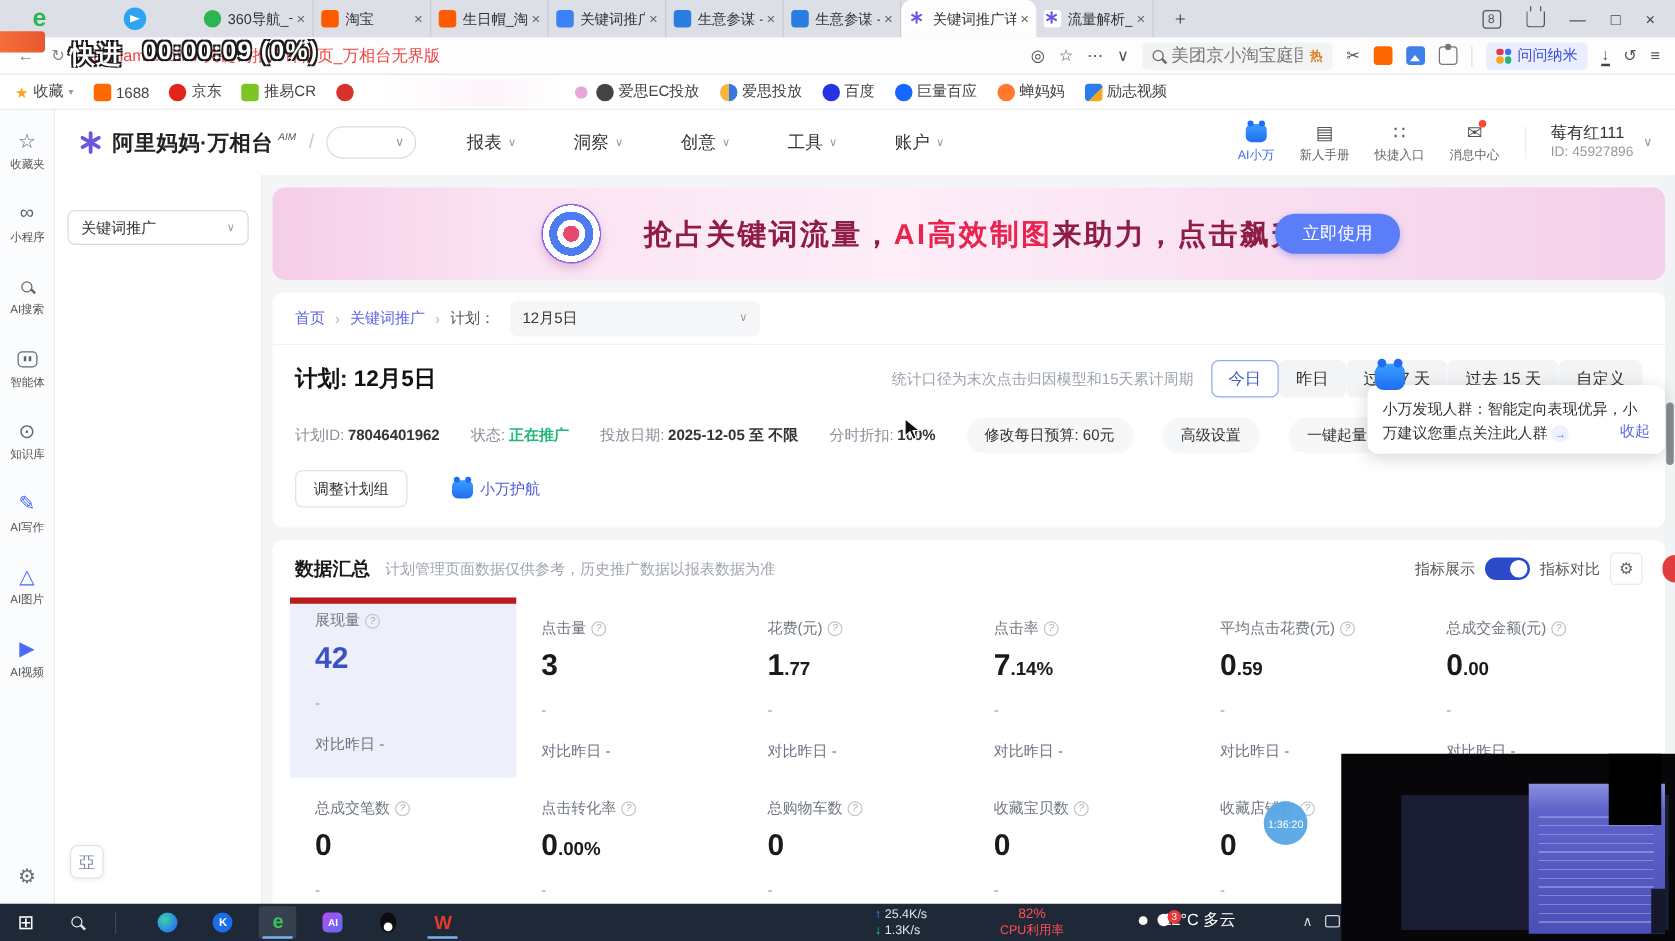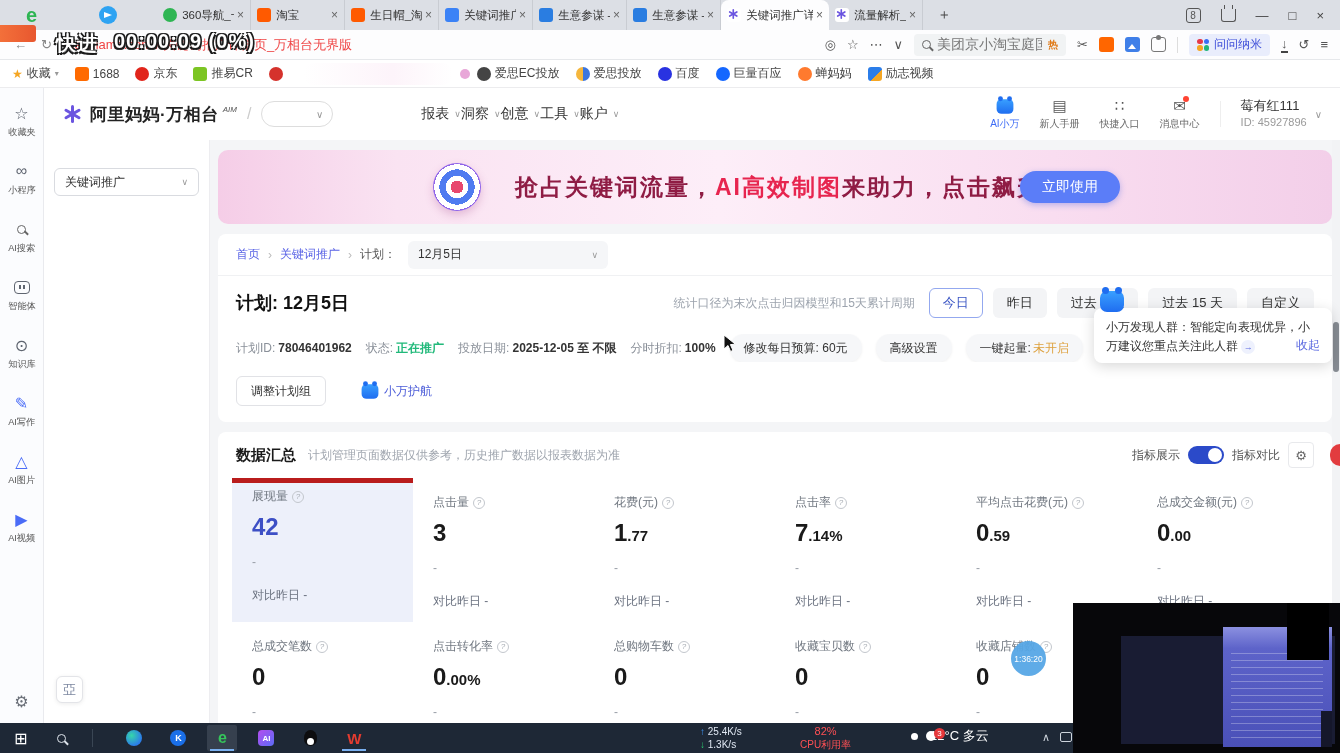--- a/index.html
+++ b/index.html
@@ -78,21 +78,21 @@
 .robot:before{left:4px}.robot:after{right:4px}
 
 
 .page{position:absolute;left:44px;top:88px;right:0;bottom:30px;background:#f4f5f7}
 .siteheader{height:52px;background:#fff;display:flex;align-items:center;padding:0 18px}
 .brand{display:flex;align-items:center;gap:8px}
 .bname{font-size:17px;font-weight:bold;color:#222;letter-spacing:.5px}
 .bsup{font-size:8px;font-style:italic;color:#555;margin:-10px 0 0 -4px}
 .bsep{color:#ccc;margin:0 2px}
 .hselect{width:72px;height:26px;border:1px solid #ddd;border-radius:14px;display:flex;align-items:center;justify-content:flex-end;padding:0 9px;color:#999;font-size:10px;background:#fff}
-.nav{display:flex;margin-left:88px;font-size:14px;color:#333}
+.nav{display:flex;gap:46px;margin-left:40px;font-size:14px;color:#333}
 .navitem{display:flex;align-items:center;gap:5px}
 .navitem .cv{color:#999;font-size:9px}
 .hright{margin-left:auto;display:flex;align-items:center;gap:20px}
 .hact{display:flex;flex-direction:column;align-items:center;gap:2px;font-size:10px;color:#666}
 .hact .hic{font-size:15px;color:#555;height:18px;display:flex;align-items:center;position:relative}
 .hact.ai .hlb{color:#3d6bf5}
 .reddot:after{content:"";position:absolute;right:-3px;top:-1px;width:6px;height:6px;border-radius:50%;background:#f43}
 .hdiv{width:1px;height:26px;background:#eee}
 .userblk{display:flex;align-items:center;gap:8px}
 .uinfo{display:flex;flex-direction:column;line-height:1.3}
@@ -122,24 +122,24 @@
 .bcrow{height:42px;display:flex;align-items:center;padding:0 18px;font-size:12px;border-bottom:1px solid #f0f1f3;gap:8px}
 .blink{color:#5a64e6}
 .bsep2{color:#bbb}
 .bcur{color:#555}
 .bselect{width:200px;height:28px;background:#f5f6f8;border-radius:6px;display:flex;align-items:center;justify-content:space-between;padding:0 10px;color:#333;margin-left:4px}
 .bselect .cv{color:#999;font-size:9px}
 .planbody{padding:12px 18px 16px}
 .prow1{display:flex;align-items:center}
 .ptitle{font-size:18px;font-weight:bold;color:#111}
 .pnote{margin-left:auto;font-size:12px;color:#9ca3ad;margin-right:14px}
-.ranges{display:flex;gap:10px}
+.ranges{display:flex;}
 .rpill{height:30px;padding:0 13px;border-radius:6px;background:#f3f4f6;display:flex;align-items:center;font-size:13px;color:#333;border:1px solid transparent;white-space:nowrap}
 .rpill.active{background:#fff;border-color:#93a8ef;color:#3b56c4}
-.prow2{display:flex;align-items:center;margin-top:16px;font-size:12px;gap:14px;white-space:nowrap;overflow:hidden}
+.prow2{display:flex;align-items:center;margin-top:16px;font-size:12px;gap:25px;white-space:nowrap;overflow:hidden}
 .ik{color:#8a9099}.iv{color:#333;font-weight:bold;margin-left:3px}
 .iv.green{color:#21b97a}
 .apill{height:28px;padding:0 14px;border-radius:15px;background:#f6f7f9;font-size:12px;color:#333;display:flex;align-items:center;box-shadow:0 1px 3px rgba(0,0,0,.06);flex:none}
 .apill .warn{color:#dda03c;margin-left:2px}
 .prow3{display:flex;align-items:center;margin-top:14px;gap:34px}
 .ghostbtn{height:30px;padding:0 14px;border:1px solid #e1e2e6;border-radius:6px;font-size:12px;color:#333;display:flex;align-items:center;background:#fff}
 .guard{display:flex;align-items:center;gap:4px;font-size:12px;color:#4a5bd8}
 
 .card2{margin-top:10px;background:#fff;border-radius:8px;min-height:330px}
 .sumrow{height:46px;display:flex;align-items:center;padding:0 18px;gap:12px}

